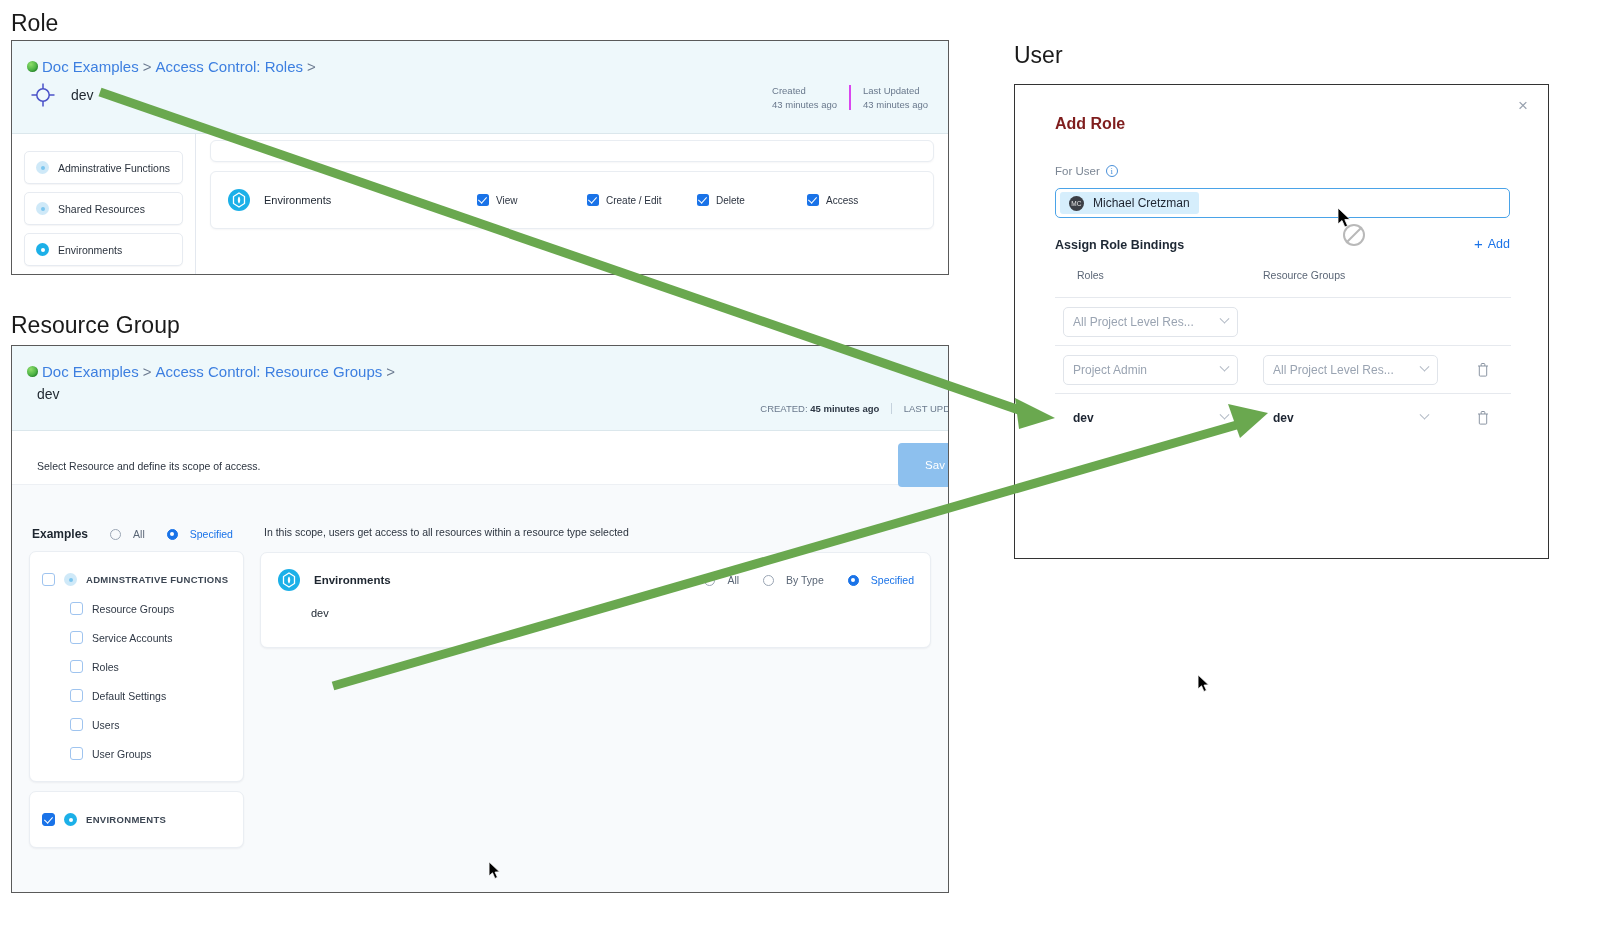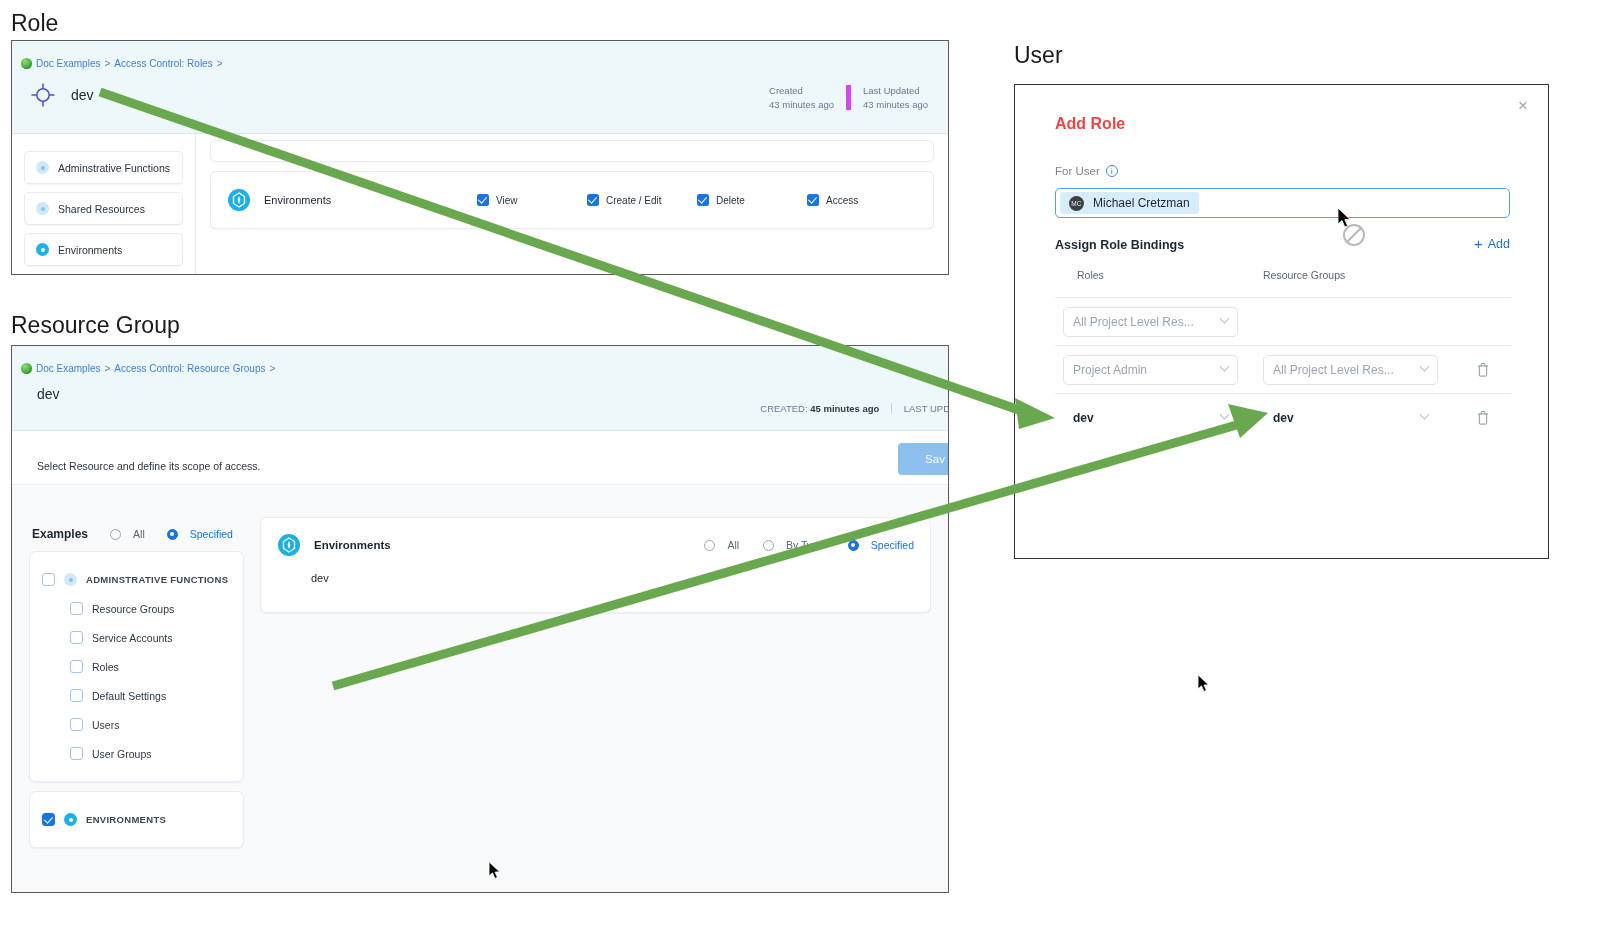--- a/index.html
+++ b/index.html
@@ -30,22 +30,22 @@
   }
   
   #role-panel { left:11px; top:40px; width:938px; height:235px; }
   .rolehdr {
     background:#eef8fb;
     height:93px;
     position:relative;
     border-bottom:1px solid #dbe7ec;
   }
   .crumbs {
-    position:absolute; left:9px; top:17px;
-    font-size:10px; color:#3d7fe0;
+    position:absolute; left:15px; top:17px;
+    font-size:15px; color:#3d7fe0;
     display:flex; align-items:center; gap:4px;
     white-space:nowrap;
   }
   .crumb-dot {
     width:11px;height:11px;border-radius:50%;
     background:radial-gradient(circle at 35% 30%, #8ede6a, #3aa63a 70%);
     display:inline-block;
     box-shadow:inset -1px -1px 1px rgba(0,0,0,.15);
   }
   .crumbs .sep { color:#6b7a90; }
@@ -56,21 +56,21 @@
     display:flex; align-items:center; gap:14px;
   }
   .target-icon { width:28px; height:28px; }
   .role-title { font-size:14px; color:#1f2730; }
 
   .meta-box {
     position:absolute; right:8px; top:44px;
     display:flex; font-size:9.5px; color:#69788c;
   }
   .meta-col { padding:0 12px; text-align:left; }
-  .meta-col + .meta-col { border-left:5px solid #d946ef; }
+  .meta-col + .meta-col { border-left:2px solid #d946ef; }
   .meta-col .m1 { margin-bottom:3px; }
 
   .role-body { display:flex; height:142px; }
   .role-side {
     width:200px; border-right:1px solid #e3e8ef;
     padding:17px 12px 0 12px;
     background:#fff;
   }
   .side-item {
     background:#fff;
@@ -123,21 +123,21 @@
   .rg-meta .vline{ display:inline-block;width:1px;height:11px;background:#c5d2dd;vertical-align:-2px;margin:0 9px;}
 
   .rg-subbar {
     height:54px; background:#fff; display:flex; align-items:center;
     padding:16px 0 0 25px; position:relative; border-bottom:1px solid #edf0f4;
   }
   .rg-subtext { font-size:10.5px; color:#2d3540; }
   .save-btn {
     position:absolute; right:-24px; top:12px;
     background:#8dc0ee; color:#fff; border-radius:4px;
-    width:74px; height:32px; font-size:11.5px;
+    width:74px; height:44px; font-size:11.5px;
     display:flex; align-items:center; justify-content:center;
   }
 
   .rg-content { background:#f8fafc; height:407px; padding:17px; }
   .scope-card {
     background:#fff;border:1px solid #eceff3;border-radius:6px;
     height:54px;display:flex;align-items:center;padding:0 14px;gap:13px;
     box-shadow:0 1px 2px rgba(16,24,40,.04);
   }
   .scope-lbl { font-size:11.5px; font-weight:bold; color:#1e2630; }
@@ -187,21 +187,21 @@
   .env-name { font-size:11.5px;font-weight:bold;color:#1e2630;margin-left:13px;}
   .env-radios { margin-left:auto;display:flex;gap:24px; }
   .env-dev { font-size:11px;color:#222a35;padding-left:34px; }
 
   
   #user-panel { left:1014px; top:84px; width:535px; height:475px; border:1.5px solid #333; }
   .close-x {
     position:absolute; right:17px; top:14px; width:16px;height:16px;
     color:#9aa3b0; font-size:17px; line-height:14px; text-align:center;
   }
-  .dlg-title { position:absolute;left:40px;top:30px;font-size:16px;font-weight:bold;color:#ef4444; }
+  .dlg-title { position:absolute;left:40px;top:30px;font-size:16px;font-weight:bold;color:#7f1d1d; }
   .foruser { position:absolute;left:40px;top:80px;font-size:11.5px;color:#7b8694;display:flex;align-items:center;gap:6px; }
   .i-circ { width:12px;height:12px;border-radius:50%;border:1.2px solid #4a90d9;color:#4a90d9;font-size:9px;line-height:10px;text-align:center;font-family:"Liberation Serif",serif;}
   .user-input {
     position:absolute;left:40px;top:103px;width:455px;height:30px;
     border:1.5px solid #4aa3e8;border-radius:5px;background:#fff;
     display:flex;align-items:center;padding:0 4px;
   }
   .chip { background:#d6eefc;border-radius:3px;height:22px;display:flex;align-items:center;gap:9px;padding:0 9px; }
   .avatar { width:15px;height:15px;border-radius:50%;background:#3c3f46;color:#e6e6e6;font-size:6.5px;display:flex;align-items:center;justify-content:center;letter-spacing:.3px;}
   .chip-name { font-size:12px;color:#1d2430; }
@@ -397,20 +397,21 @@
         <div class="chk-card">
           <div class="chk-line">
             <span class="obox checked"></span>
             <span class="bdot bright"></span>
             <span class="cap">ENVIRONMENTS</span>
           </div>
         </div>
       </div>
 
       <div class="res-right">
+        <div class="scope-note">In this scope, users get access to all resources within a resource type selected</div>
         <div class="env-card">
           <div class="env-top">
             <svg class="hexicon" viewBox="0 0 24 24">
               <circle cx="12" cy="12" r="11" fill="#1cb0e8"></circle>
               <path d="M12 5 L17.5 8.5 L17.5 15.5 L12 19 L6.5 15.5 L6.5 8.5 Z" fill="none" stroke="#fff" stroke-width="1.3"></path>
               <path d="M12 8.5 C13.6 9.6 13.6 14.4 12 15.5 C10.4 14.4 10.4 9.6 12 8.5 Z" fill="#fff"></path>
             </svg>
             <span class="env-name">Environments</span>
             <div class="env-radios">
               <span class="radio">

